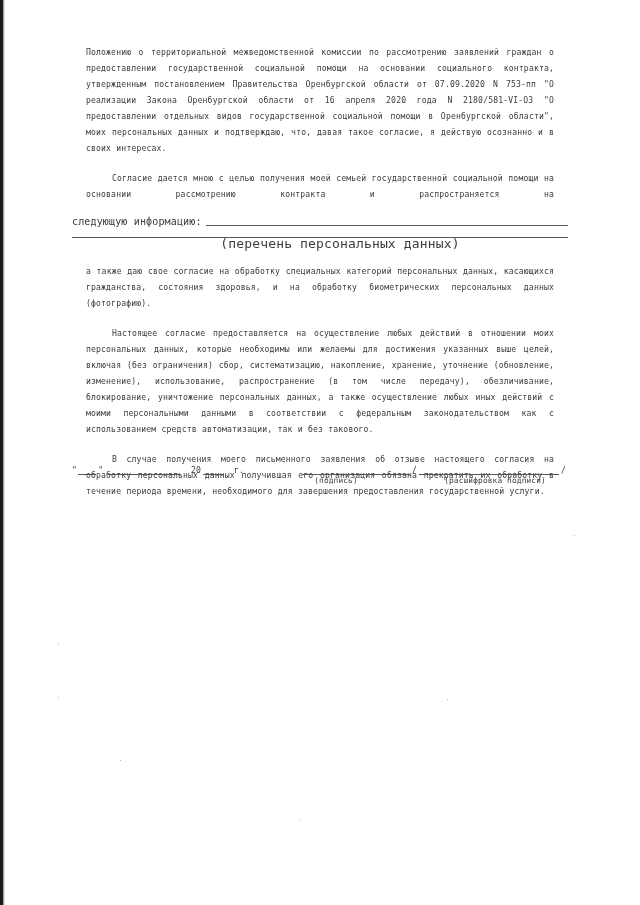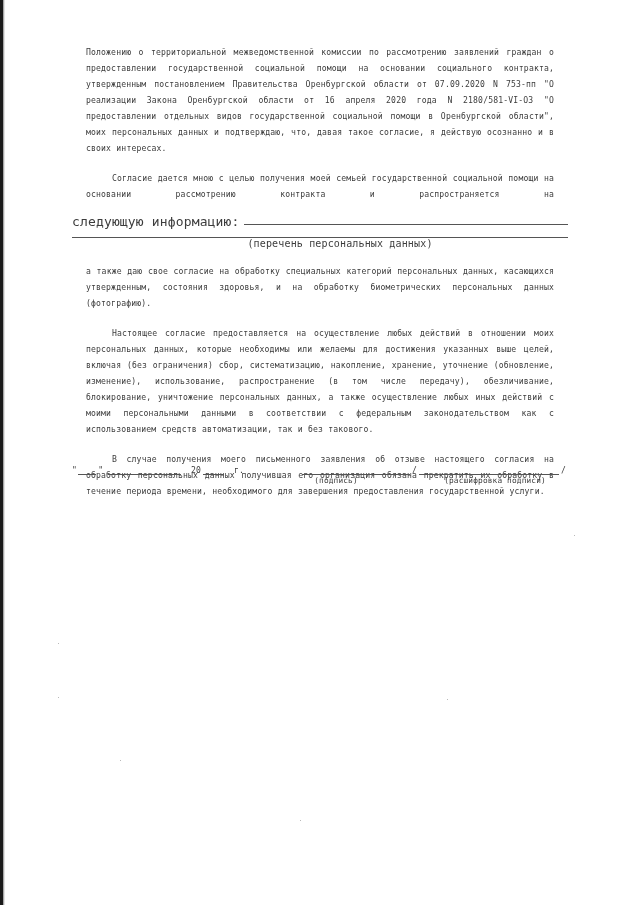--- a/index.html
+++ b/index.html
@@ -55,41 +55,41 @@
   .para.indent {
     text-indent: 26px;
   }
   .para.last-justify {
     text-align-last: justify;
   }
 
   
   .fill-row {
     display: flex;
-    align-items: flex-start;
-    font-size: 13px;
+    align-items: center;
+    font-size: 10px;
     line-height: 11.55px;
     color: #3c3c3c;
     letter-spacing: 0.15px;
   }
   .fill-row .label { white-space: nowrap; }
   .rule {
     flex: 1;
     border-bottom: 1px solid #555;
     height: 8px;
     margin-left: 4px;
   }
   .rule-full {
     width: 100%;
     border-bottom: 1px solid #555;
     height: 9px;
   }
 
   .caption {
-    font-size: 10px;
+    font-size: 13px;
     line-height: 11.2px;
     color: #3c3c3c;
     text-align: center;
     letter-spacing: 0.15px;
   }
   .caption-left-pad { padding-left: 40px; }
 
   
   .sig-block {
     position: absolute;
@@ -189,21 +189,21 @@
 
   <div class="fill-row">
     <span class="label">следующую информацию:</span>
     <span class="rule"></span>
   </div>
 
   <div class="rule-full"></div>
 
   <div class="caption caption-left-pad">(перечень персональных данных)</div>
 
-  <p class="para">а также даю свое согласие на обработку специальных категорий персональных данных, касающихся утвержденным, состояния здоровья, и на обработку биометрических персональных данных (фотографию).</p>
+  <p class="para">а также даю свое согласие на обработку специальных категорий персональных данных, касающихся гражданства, состояния здоровья, и на обработку биометрических персональных данных (фотографию).</p>
 
   <p class="para indent">Настоящее согласие предоставляется на осуществление любых действий в отношении моих персональных данных, которые необходимы или желаемы для достижения указанных выше целей, включая (без ограничения) сбор, систематизацию, накопление, хранение, уточнение (обновление, изменение), использование, распространение (в том числе передачу), обезличивание, блокирование, уничтожение персональных данных, а также осуществление любых иных действий с моими персональными данными в соответствии с федеральным законодательством как с использованием средств автоматизации, так и без такового.</p>
 
 
 
   <p class="para indent">В случае получения моего письменного заявления об отзыве настоящего согласия на обработку персональных данных получившая его организация обязана прекратить их обработку в течение периода времени, необходимого для завершения предоставления государственной услуги.</p>
 
 </div>
 
 <div class="sig-block">

